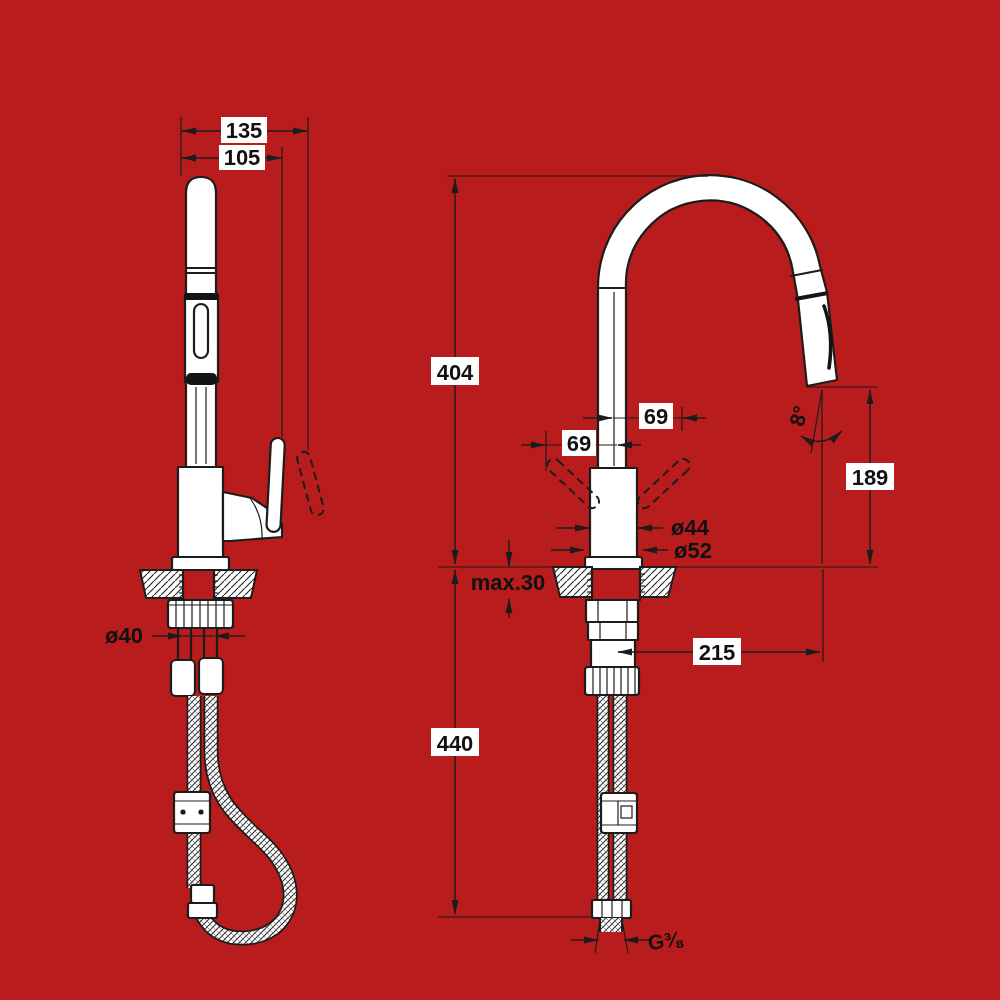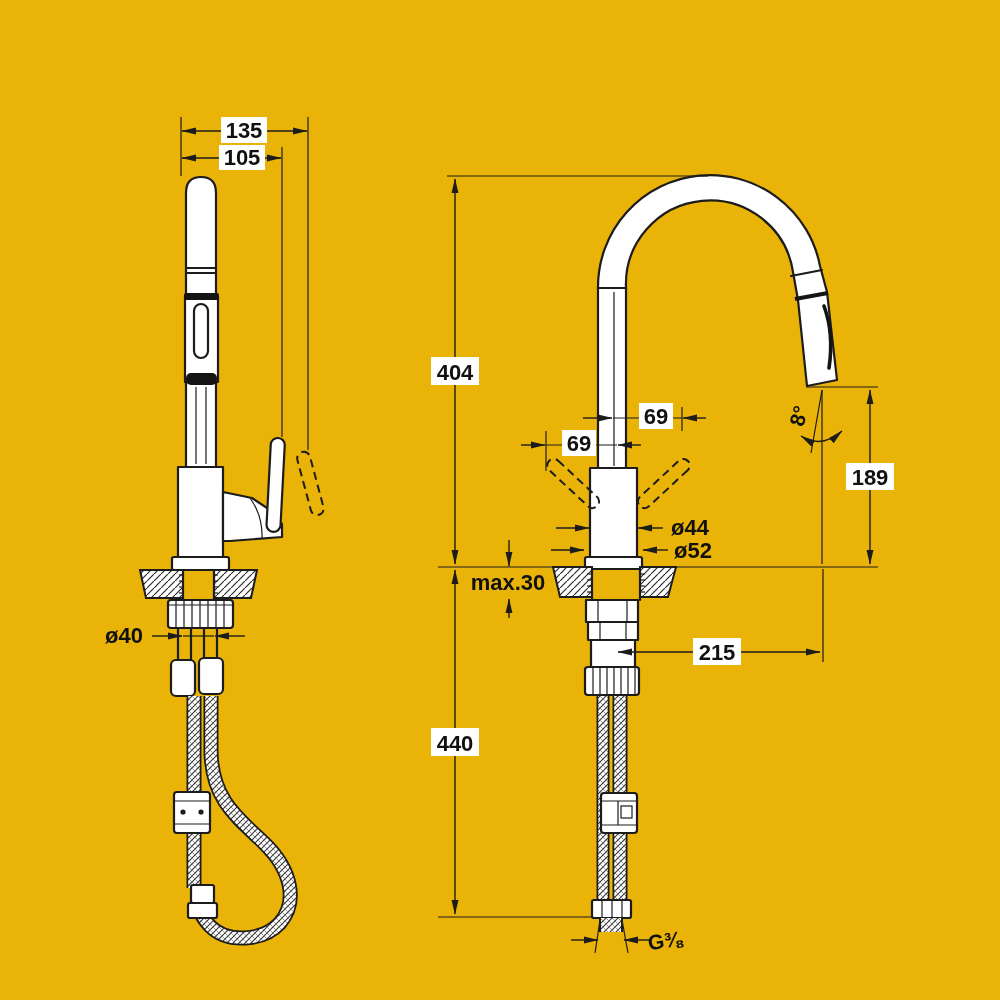--- a/index.html
+++ b/index.html
@@ -1,16 +1,16 @@
 <!DOCTYPE html>
 <html><head>
 <meta charset="utf-8">
 <style>
   html,body{margin:0;padding:0;background:#fff;}
-  .stage{width:1000px;height:1000px;position:relative;background:#eab308;font-family:"Liberation Sans",sans-serif;}
+  .stage{width:1000px;height:1000px;position:relative;background:#b91c1c;font-family:"Liberation Sans",sans-serif;}
   svg{display:block;}
   .g2{fill:none;stroke:#1c1c1c;stroke-width:2.2;stroke-linejoin:round;stroke-linecap:round;}
   .gw{fill:#ffffff;stroke:#1c1c1c;stroke-width:2.2;stroke-linejoin:round;}
   .thin{fill:none;stroke:#1c1c1c;stroke-width:1.2;}
   .dim{fill:none;stroke:#1c1c1c;stroke-width:1.4;}
   .ext{fill:none;stroke:#1c1c1c;stroke-width:1.2;}
   .dash{fill:none;stroke:#1c1c1c;stroke-width:2;stroke-dasharray:8 5;}
   .dtxt{font-family:"Liberation Sans",sans-serif;font-size:22px;font-weight:700;fill:#111;}
   .dtxt2{font-family:"Liberation Sans",sans-serif;font-size:21px;font-weight:700;fill:#111;}
   .wbg{fill:#ffffff;stroke:none;}

